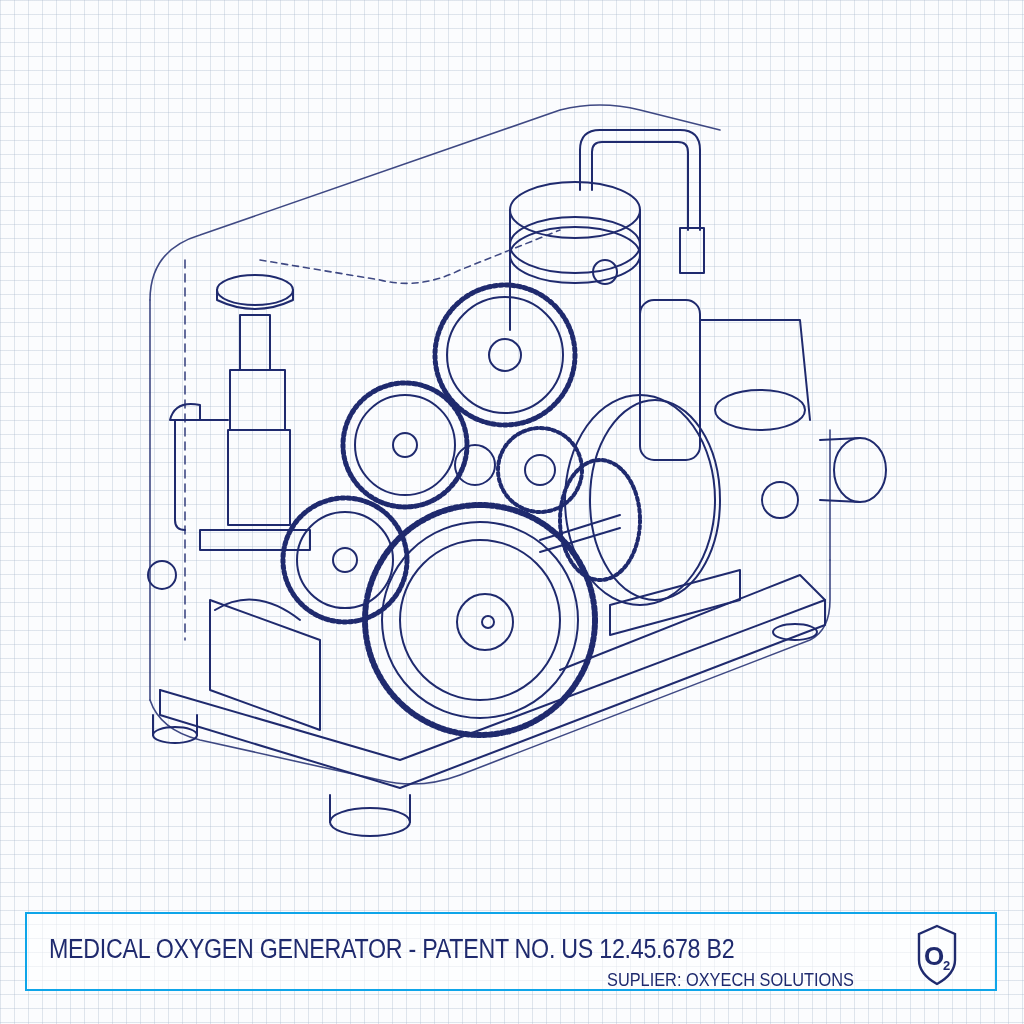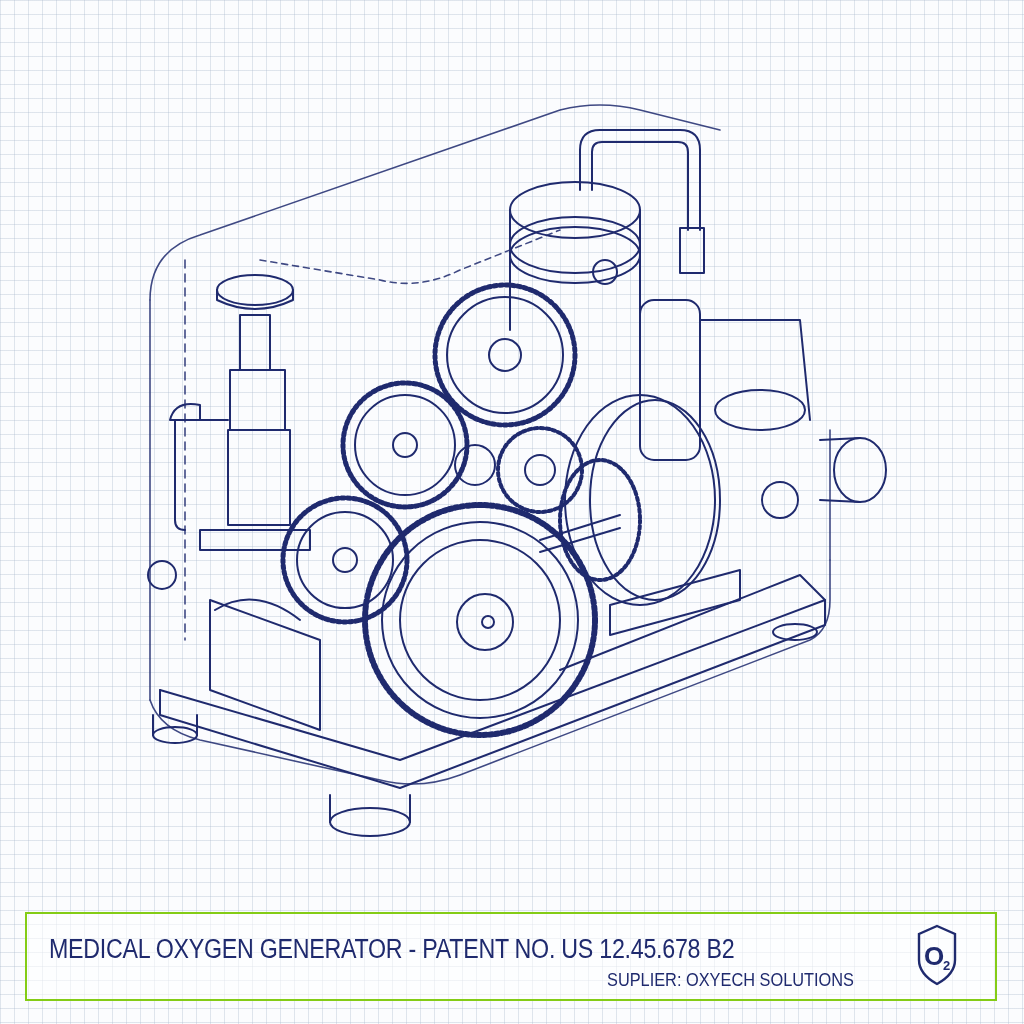--- a/index.html
+++ b/index.html
@@ -4,22 +4,22 @@
 <style>
   html,body{margin:0;padding:0;}
   body{width:1024px;height:1024px;overflow:hidden;background:#fbfcfe;position:relative;
     font-family:"Liberation Sans", sans-serif;}
   .grid{position:absolute;inset:0;
     background-image:
       linear-gradient(to right, rgba(170,185,205,0.35) 1px, transparent 1px),
       linear-gradient(to bottom, rgba(170,185,205,0.35) 1px, transparent 1px);
     background-size:14px 14px;}
   .drawing{position:absolute;left:0;top:0;width:1024px;height:900px;}
-  .titleblock{position:absolute;left:25px;top:912px;width:972px;height:89px;
-    border:2px solid #84cc16;box-sizing:border-box;background:rgba(255,255,255,0.55);}
+  .titleblock{position:absolute;left:25px;top:912px;width:972px;height:79px;
+    border:2px solid #0ea5e9;box-sizing:border-box;background:rgba(255,255,255,0.55);}
   .title{position:absolute;left:22px;top:20px;font-size:27px;color:#1f2a6e;
     font-family:"Liberation Sans", sans-serif;letter-spacing:-0.3px;transform:scaleX(0.86);transform-origin:left;
     white-space:nowrap;}
   .supplier{position:absolute;left:580px;top:55px;font-size:19px;color:#1f2a6e;
     transform:scaleX(0.86);transform-origin:left;white-space:nowrap;}
   .logo{position:absolute;left:888px;top:10px;width:44px;height:62px;}
 </style>
 </head>
 <body>
 

